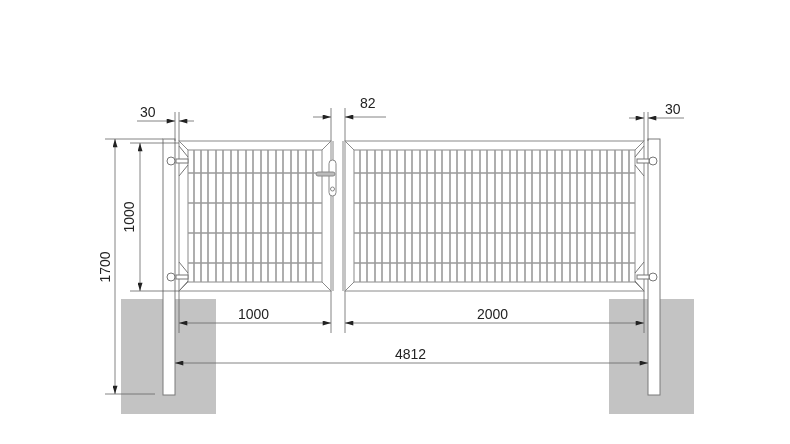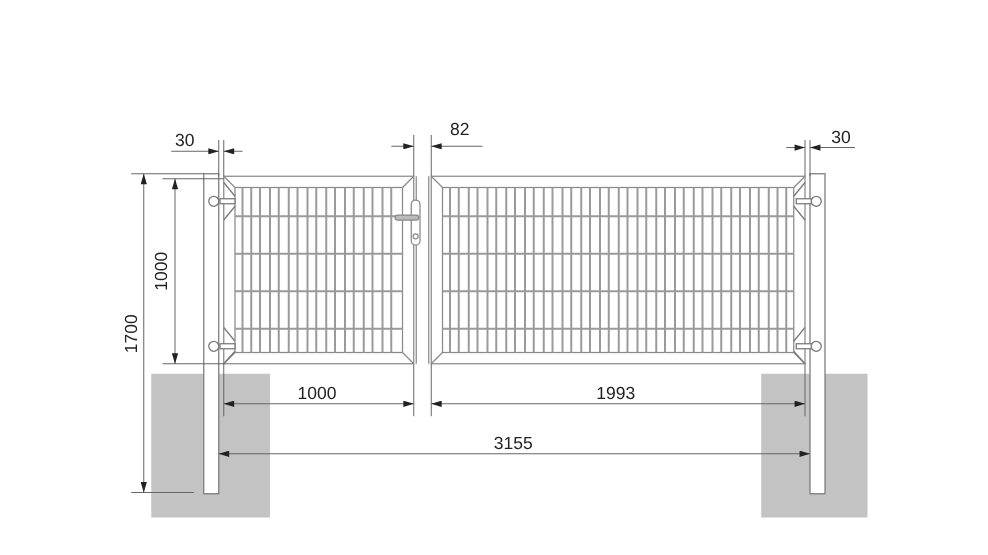--- a/index.html
+++ b/index.html
@@ -184,15 +184,15 @@
     <line x1="175" y1="363" x2="648" y2="363" marker-start="url(#arr)" marker-end="url(#arr)"></line>
   </g>
 </svg>
 
 <div class="dim-text" style="left:140px; top:105px;">30</div>
 <div class="dim-text" style="left:360px; top:96px;">82</div>
 <div class="dim-text" style="left:665px; top:102px;">30</div>
 <div class="dim-text vtext" style="left:113px; top:210px;">1000</div>
 <div class="dim-text vtext" style="left:89px; top:260px;">1700</div>
 <div class="dim-text" style="left:238px; top:307px;">1000</div>
-<div class="dim-text" style="left:477px; top:307px;">1993</div>
-<div class="dim-text" style="left:395px; top:347px;">3155</div>
+<div class="dim-text" style="left:477px; top:307px;">2000</div>
+<div class="dim-text" style="left:395px; top:347px;">4812</div>
 </div>
 
 </body></html>

